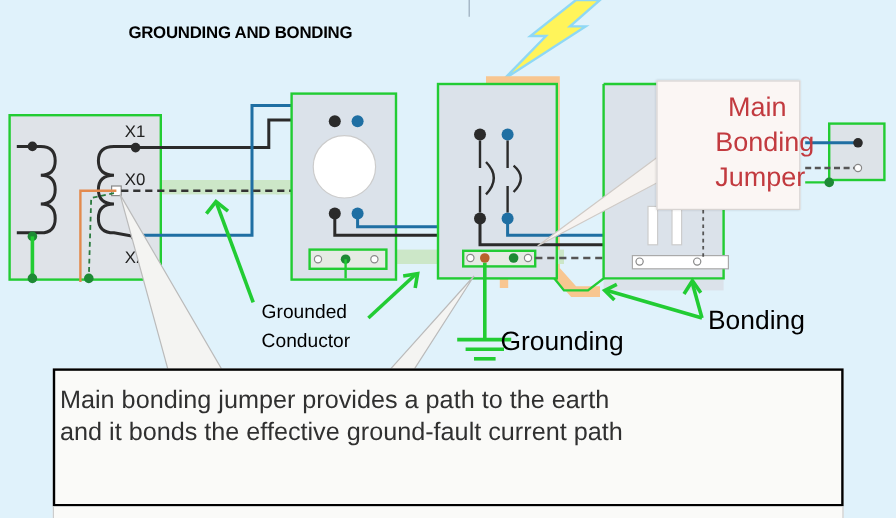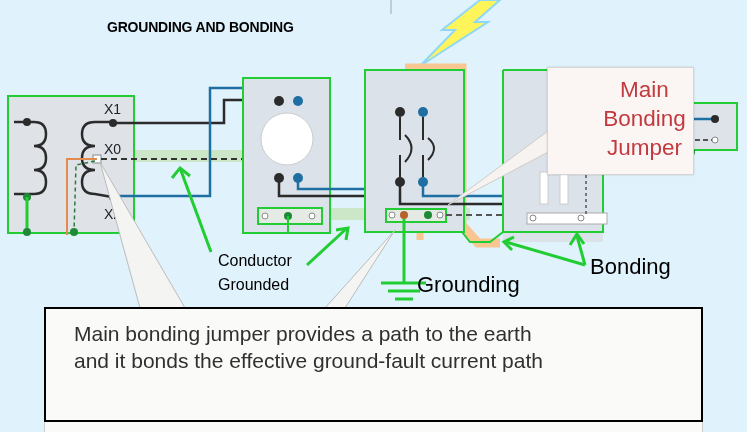--- a/index.html
+++ b/index.html
@@ -3,22 +3,22 @@
 <meta charset="utf-8">
 <style>
   html, body { margin:0; padding:0; }
   body { width:747px; height:432px; overflow:hidden; background:#e0f2fb; position:relative; font-family:"Liberation Sans", sans-serif; }
   #canvas { position:absolute; left:0; top:0; width:747px; height:432px; }
   .title { position:absolute; left:107px; top:19px; font-size:14px; font-weight:bold; color:#000; letter-spacing:-0.2px; }
   .lbl { position:absolute; color:#000; font-family:"Liberation Sans", sans-serif; }
   .lbl-gc { left:218px; top:249px; font-size:16px; line-height:24px; }
   .lbl-grd { left:417px; top:272px; font-size:22px; }
   .lbl-bond { left:590px; top:254px; font-size:22px; }
-  .callout { position:absolute; left:547px; top:67px; width:147px; height:108px; background:#fbf6f4; border:1px solid #d8d4d2; box-shadow:0 0 2px rgba(0,0,0,0.15); color:#c23a3f; font-size:22.5px; line-height:29px; text-align:center; padding-top:7px; box-sizing:border-box;padding-left:48px; }
-  .explain { position:absolute; left:44px; top:307px; width:659px; height:115px; background:#fafaf8; border:2px solid #000; box-sizing:border-box; padding:11px 0 0 28px; font-size:21px; line-height:27px; color:#303030; }
+  .callout { position:absolute; left:547px; top:67px; width:120px; height:108px; background:#fbf6f4; border:1px solid #d8d4d2; box-shadow:0 0 2px rgba(0,0,0,0.15); color:#c23a3f; font-size:22.5px; line-height:29px; text-align:center; padding-top:7px; box-sizing:border-box;padding-left:48px; }
+  .explain { position:absolute; left:44px; top:307px; width:659px; height:115px; background:#fafaf8; border:2px solid #000; box-sizing:border-box; padding:11px 0 0 4px; font-size:21px; line-height:27px; color:#303030; }
   .explain-tail { position:absolute; left:44px; top:422px; width:659px; height:10px; background:#fafaf8; border-left:1px solid #ccc; border-right:1px solid #ccc; box-sizing:border-box; }
   .term { font-size:14px; font-family:"Liberation Sans", sans-serif; fill:#222; }
 </style>
 </head>
 <body>
 
 <svg id="canvas" width="747" height="432" viewBox="0 0 747 432">
 
   <g>
     <polygon points="480,0 500,0 475,22 488,22 420,66 455,30 442,30" fill="#fff45a" stroke="#8fd8f5" stroke-width="2"></polygon>
@@ -137,22 +137,22 @@
     <path d="M585,265 L506,242"></path>
     <path d="M514,237 L504,242 L512,250"></path>
     <path d="M585,265 L577,236"></path>
     <path d="M570,245 L577,234 L584,244"></path>
   </g>
 </svg>
 
 <div class="title">GROUNDING AND BONDING</div>
 
 <div class="lbl lbl-gc">
+  <div>Grounded</div>
   <div>Conductor</div>
-  <div>Grounded</div>
 </div>
 <div class="lbl lbl-grd">Grounding</div>
 <div class="lbl lbl-bond">Bonding</div>
 
 <div class="callout">
   <div>Main</div>
   <div>Bonding</div>
   <div>Jumper</div>
 </div>
 

